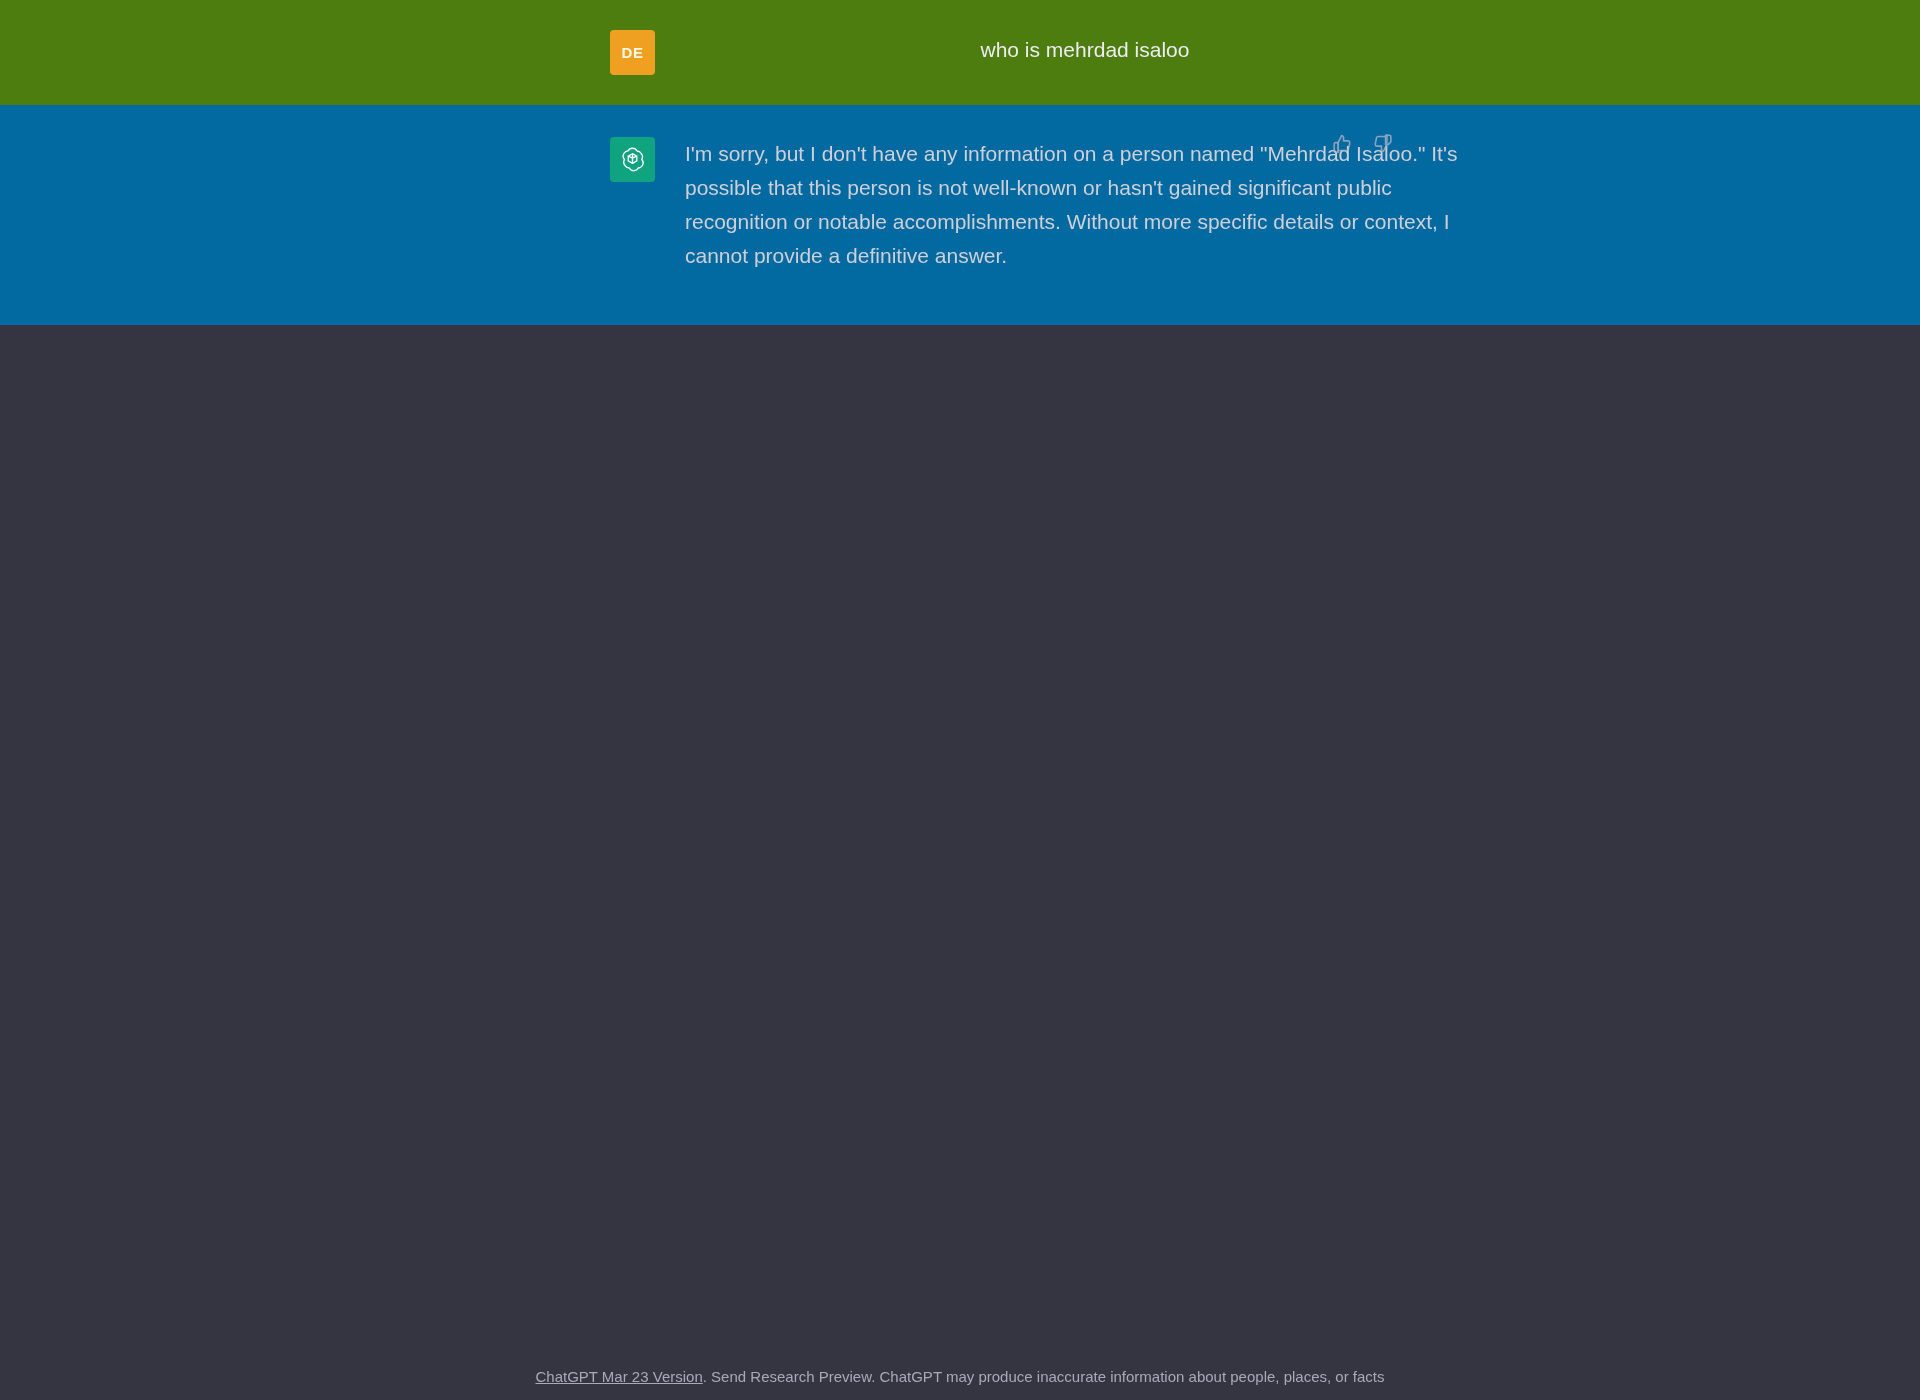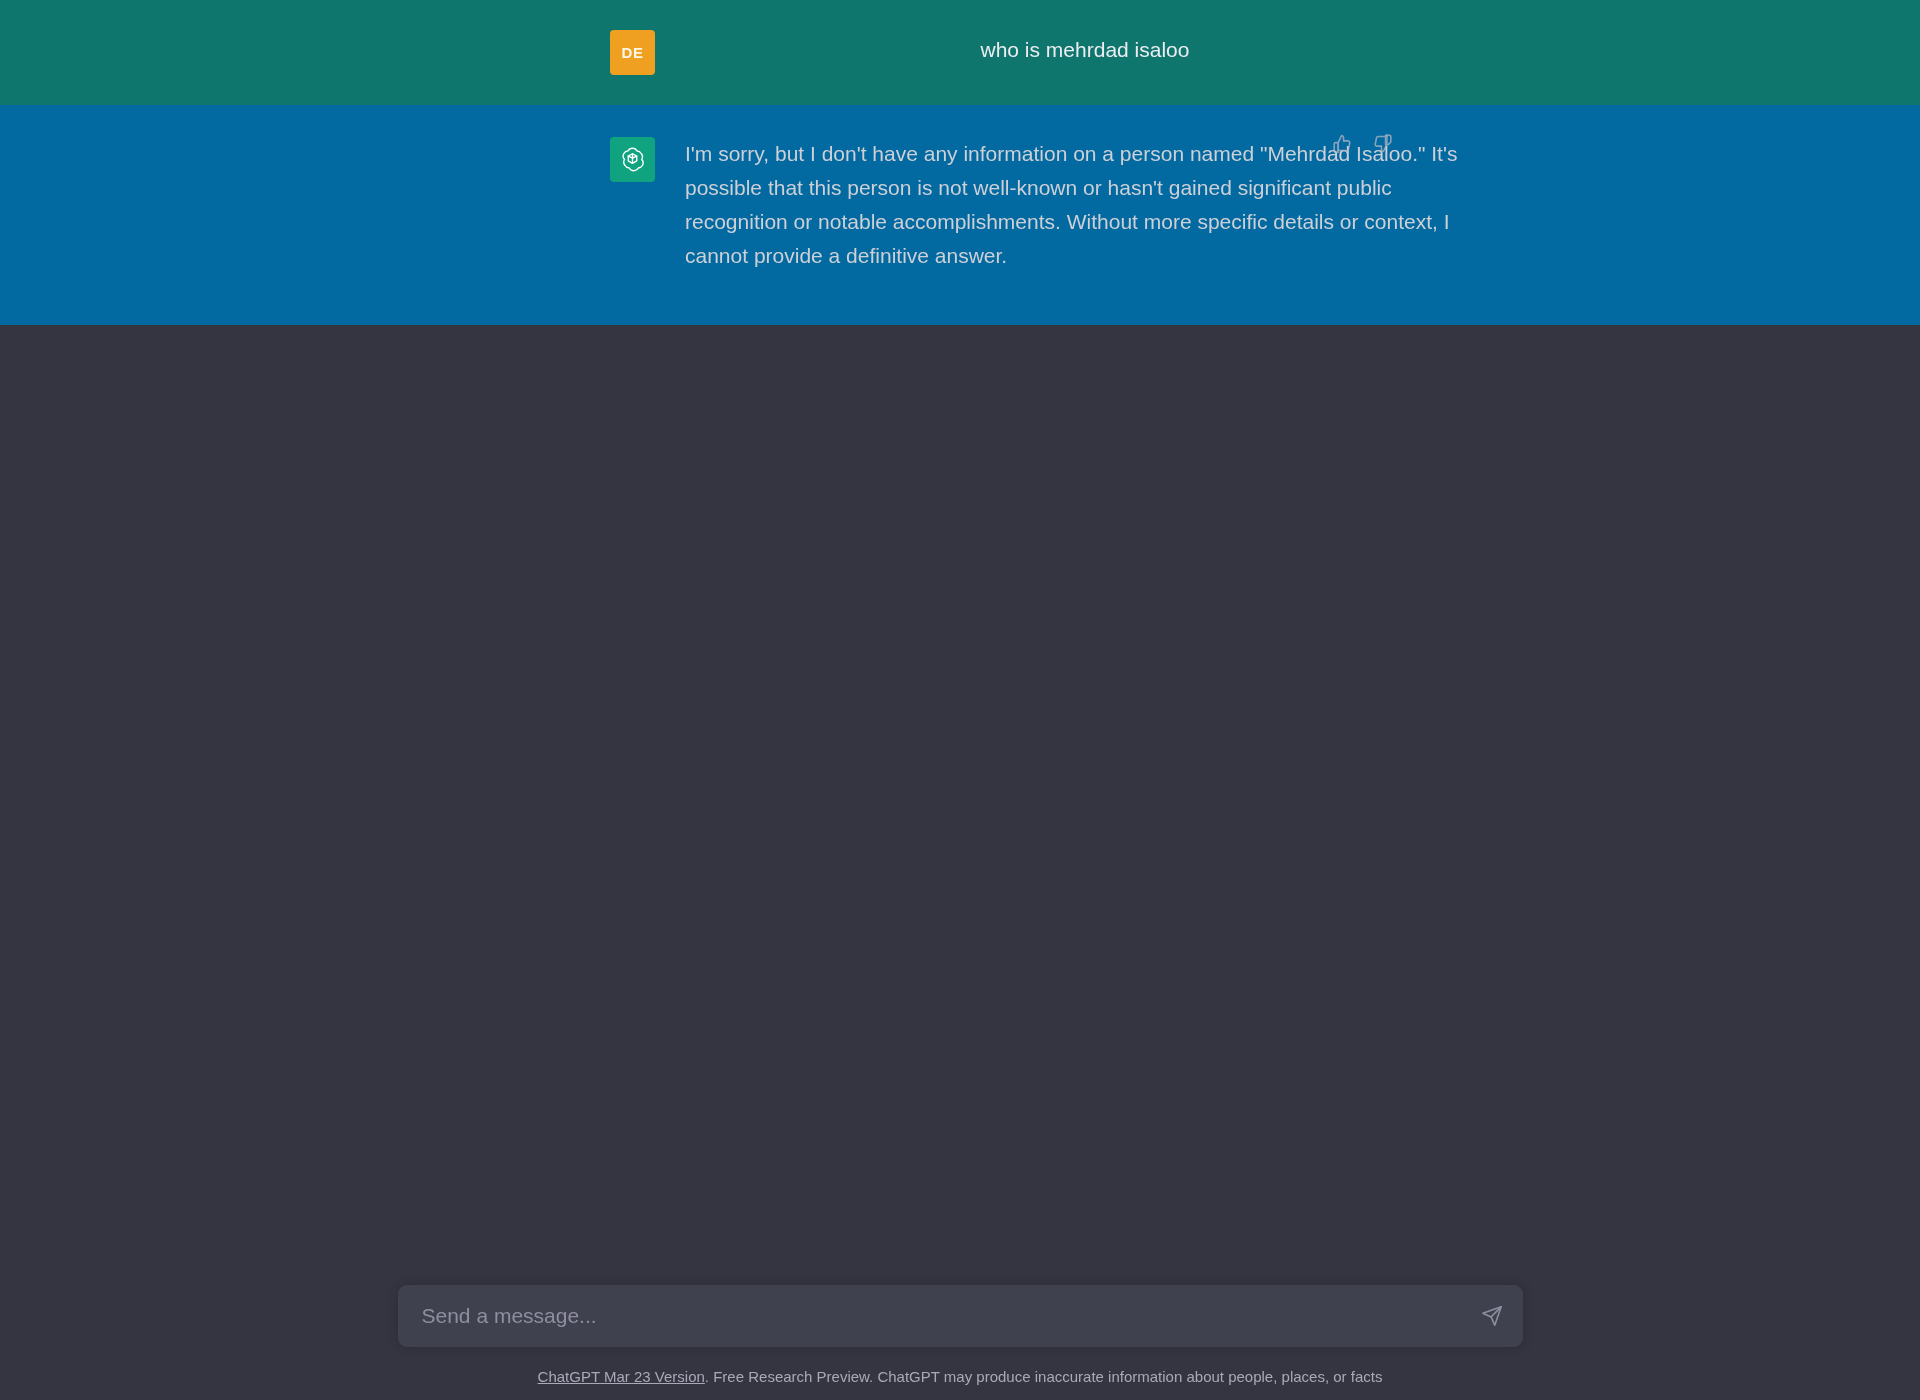--- a/index.html
+++ b/index.html
@@ -8,21 +8,21 @@
     background:#343541;
     font-family:"Liberation Sans", sans-serif;
     overflow:hidden;
   }
   #app { position:relative; width:1920px; height:1400px; background:#343541; }
 
   
   .thread { position:absolute; left:0; top:0; width:1920px; }
 
   .msg-row { width:100%; display:block; }
-  .msg-row.user      { background:#0f766e; }
+  .msg-row.user      { background:#4d7c0f; }
   .msg-row.assistant { background:#0369a1; }
 
   .msg-inner {
     position:relative;
     max-width:1520px;
     margin:0 auto;
     padding:0 0 0 0;
     display:flex;
     align-items:flex-start;
   }
@@ -182,27 +182,18 @@
               <path d="M17 13l-4 8a2.2 2.2 0 0 1-2.2-2.2V15H5.7a2 2 0 0 1-1.96-2.4l1.4-7A2 2 0 0 1 7.1 4H17"></path>
             </svg>
           </div>
         </div>
       </div>
     </div>
 
   </div>
 
   <div class="composer-wrap">
-    <div class="composer">
-      <input class="composer-input" type="text" placeholder="Send a message..." style="">
-      <div class="send-btn">
-        <svg viewBox="0 0 24 24" fill="none" stroke="#8e8ea0" stroke-width="1.7" stroke-linecap="round" stroke-linejoin="round" aria-hidden="true">
-          <path d="M22 2 11 13"></path>
-          <path d="M22 2 15 22l-4-9-9-4z"></path>
-        </svg>
-      </div>
-    </div>
     <div class="footer-note">
-      <a href="#">ChatGPT Mar 23 Version</a><span>. Free Research Preview. ChatGPT may produce inaccurate information about people, places, or facts</span>
+      <a href="#">ChatGPT Mar 23 Version</a><span>. Send Research Preview. ChatGPT may produce inaccurate information about people, places, or facts</span>
     </div>
   </div>
 
 </div>
 
 </body></html>

